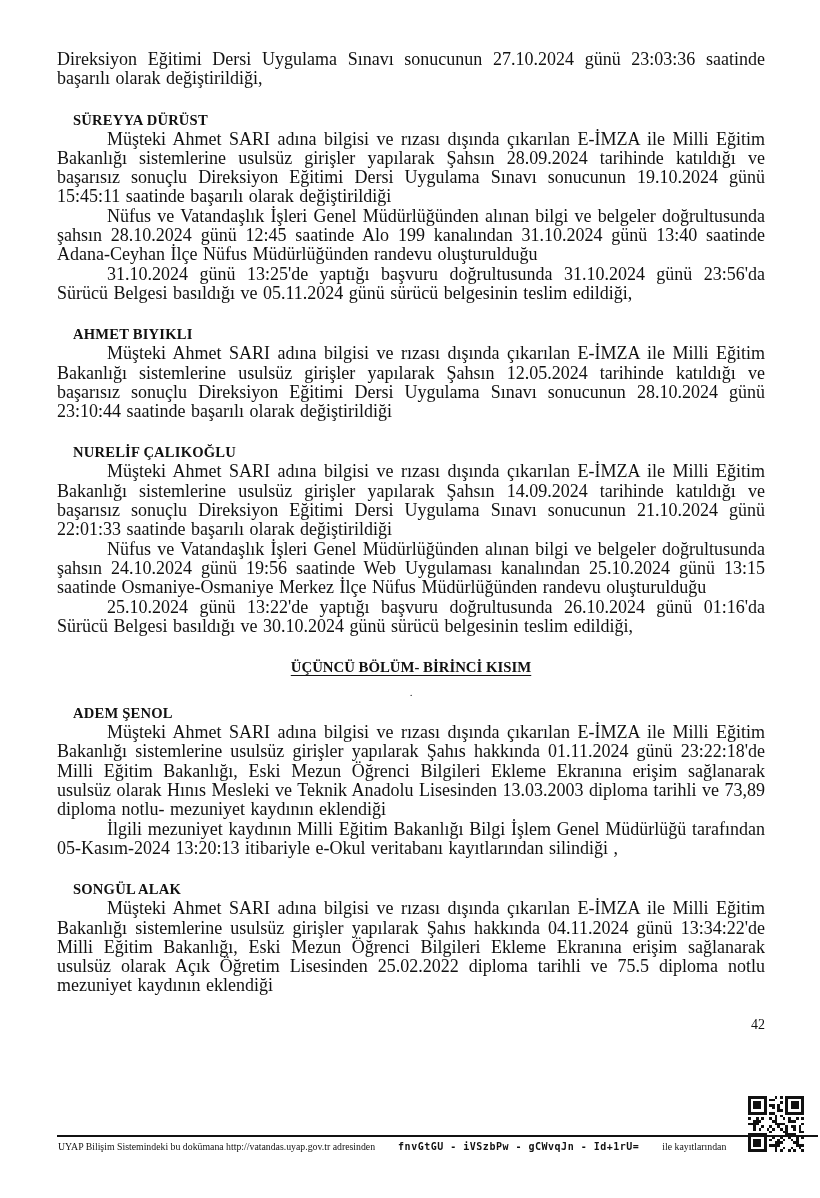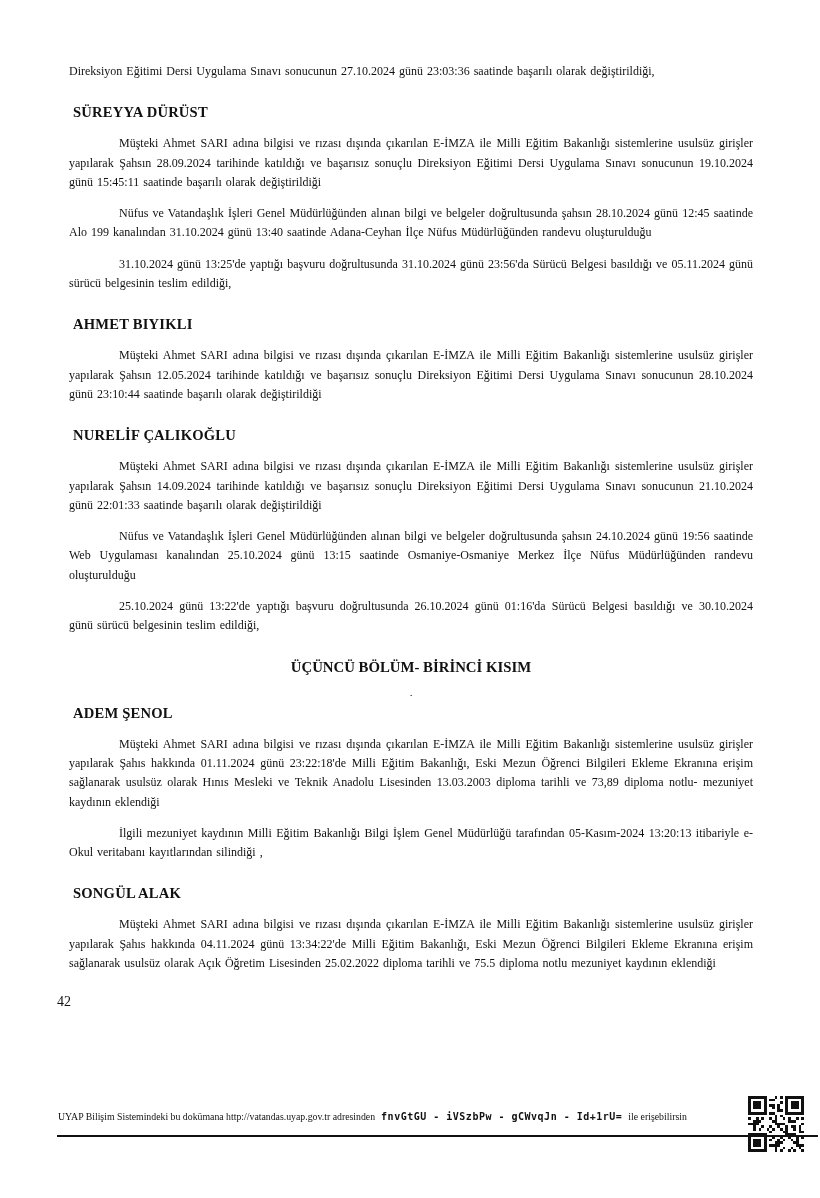--- a/index.html
+++ b/index.html
@@ -12,61 +12,62 @@
     width: 820px;
     height: 1198px;
     background: #ffffff;
     color: #111111;
     font-family: "Liberation Serif", serif;
     box-sizing: border-box;
     padding: 50px 55px 0 57px;
     overflow: hidden;
   }
   p.body {
-    margin: 12px;
-    font-size: 12px;
+    margin: 0;
+    font-size: 18px;
     line-height: 19.3px;
     text-align: justify;
     word-spacing: 1px;
   }
   p.ind { text-indent: 50px; }
   .name-heading {
     margin: 22px 0 0 16px;
     font-size: 14.6px;
     line-height: 19px;
     font-weight: bold;
     letter-spacing: 0.2px;
   }
   .chapter-heading {
     margin: 22px 0 0 0;
     text-align: center;
     font-size: 14.8px;
     line-height: 19px;
     font-weight: bold;
   }
   .chapter-heading span {
+    text-decoration: underline;
     text-underline-offset: 3px;
   }
   .subchapter-heading {
     margin: 24px 0 0 0;
     text-align: center;
     font-size: 14.8px;
     line-height: 19px;
     font-weight: bold;
   }
   .dot-line {
     margin: 10px 0 0 0;
     text-align: center;
     font-size: 11px;
     line-height: 11px;
   }
   .name-heading.after-dot { margin-top: 6px; }
   .page-number {
     margin: 20px 0 0 0;
-    text-align: left;
+    text-align: right;
     font-size: 14px;
     line-height: 18px;
   }
   .qr-wrap {
     position: absolute;
     left: 748px;
     top: 1096px;
     width: 56px;
     height: 56px;
   }
@@ -76,26 +77,26 @@
     left: 57px;
     right: 2px;
     top: 1135px;
     border: 0;
     border-top: 2px solid #111;
     margin: 0;
   }
   .footer-line {
     position: absolute;
     left: 58px;
-    top: 1111px;
+    top: 1141px;
     width: 700px;
     white-space: nowrap;
     display: flex;
     align-items: baseline;
-    gap: 6px;
+    gap: 23px;
   }
   .footer-serif {
     font-family: "Liberation Serif", serif;
     font-size: 9.8px;
     color: #111;
   }
   .footer-mono {
     font-family: "DejaVu Sans Mono", monospace;
     font-size: 10px;
     font-weight: bold;
@@ -336,16 +337,16 @@
         <rect x="15" y="20" width="1" height="1"></rect>
         <rect x="17" y="20" width="1" height="1"></rect>
         <rect x="20" y="20" width="1" height="1"></rect>
       </svg>
   </div>
 
   <hr class="footer-rule">
   <div class="footer-line">
     <span class="footer-serif">UYAP Bilişim Sistemindeki bu dokümana http://vatandas.uyap.gov.tr adresinden</span>
     <span class="footer-mono">fnvGtGU - iVSzbPw - gCWvqJn - Id+1rU=</span>
-    <span class="footer-serif">ile erişebilirsin</span>
+    <span class="footer-serif">ile kayıtlarından</span>
   </div>
 
 </div>
 
 </body></html>

